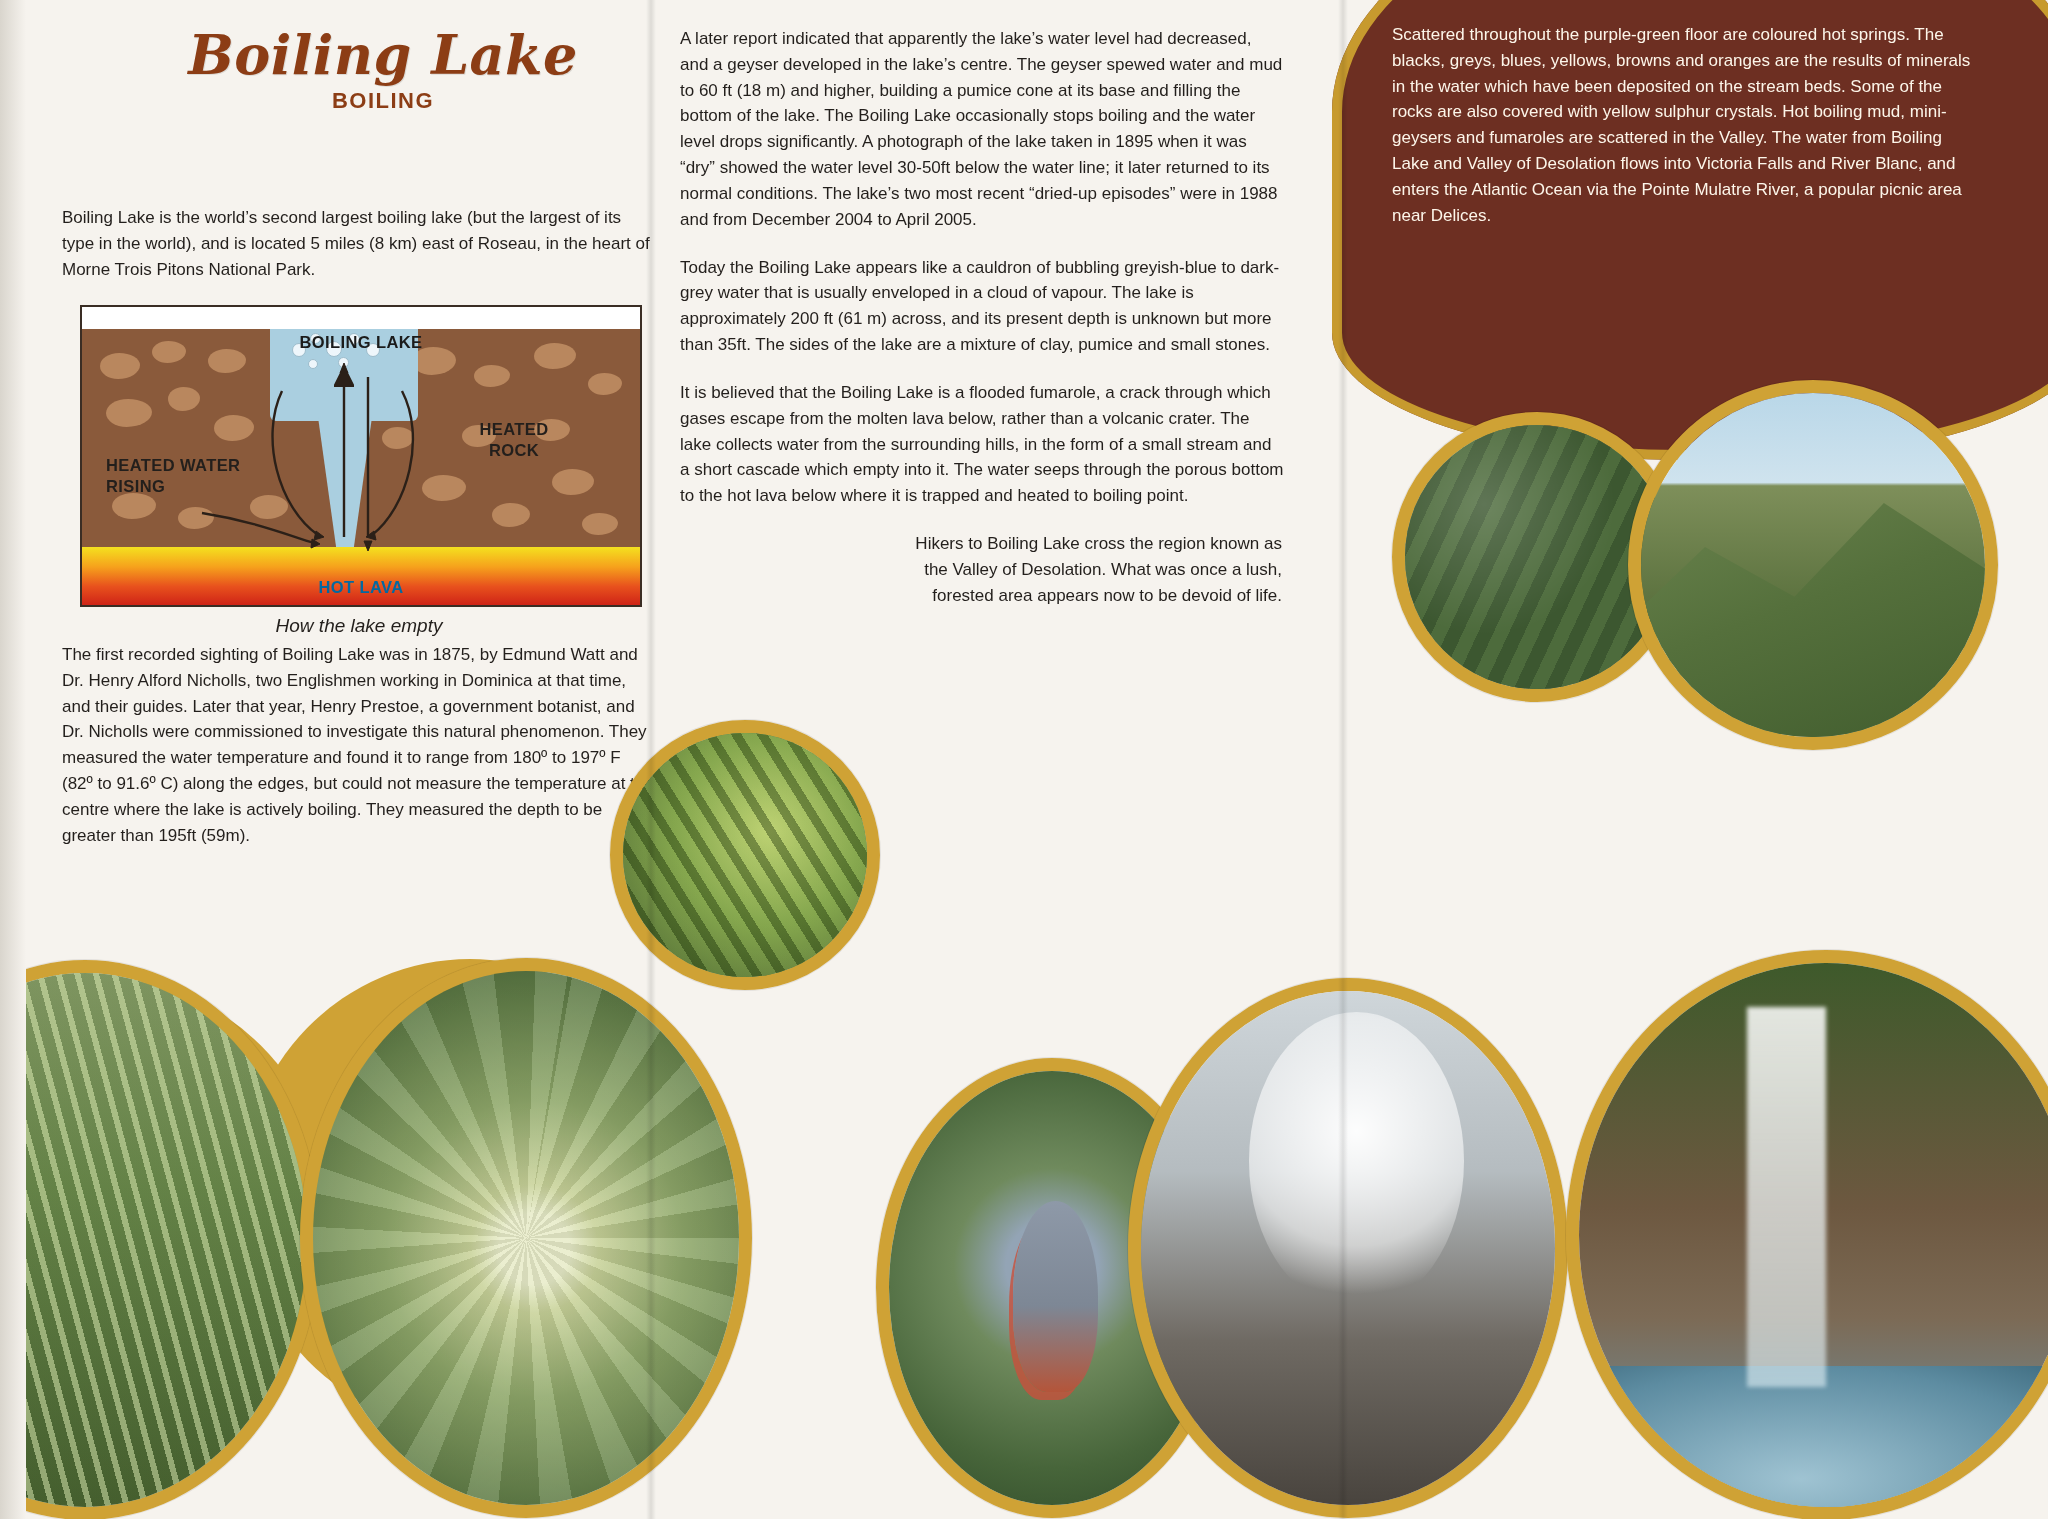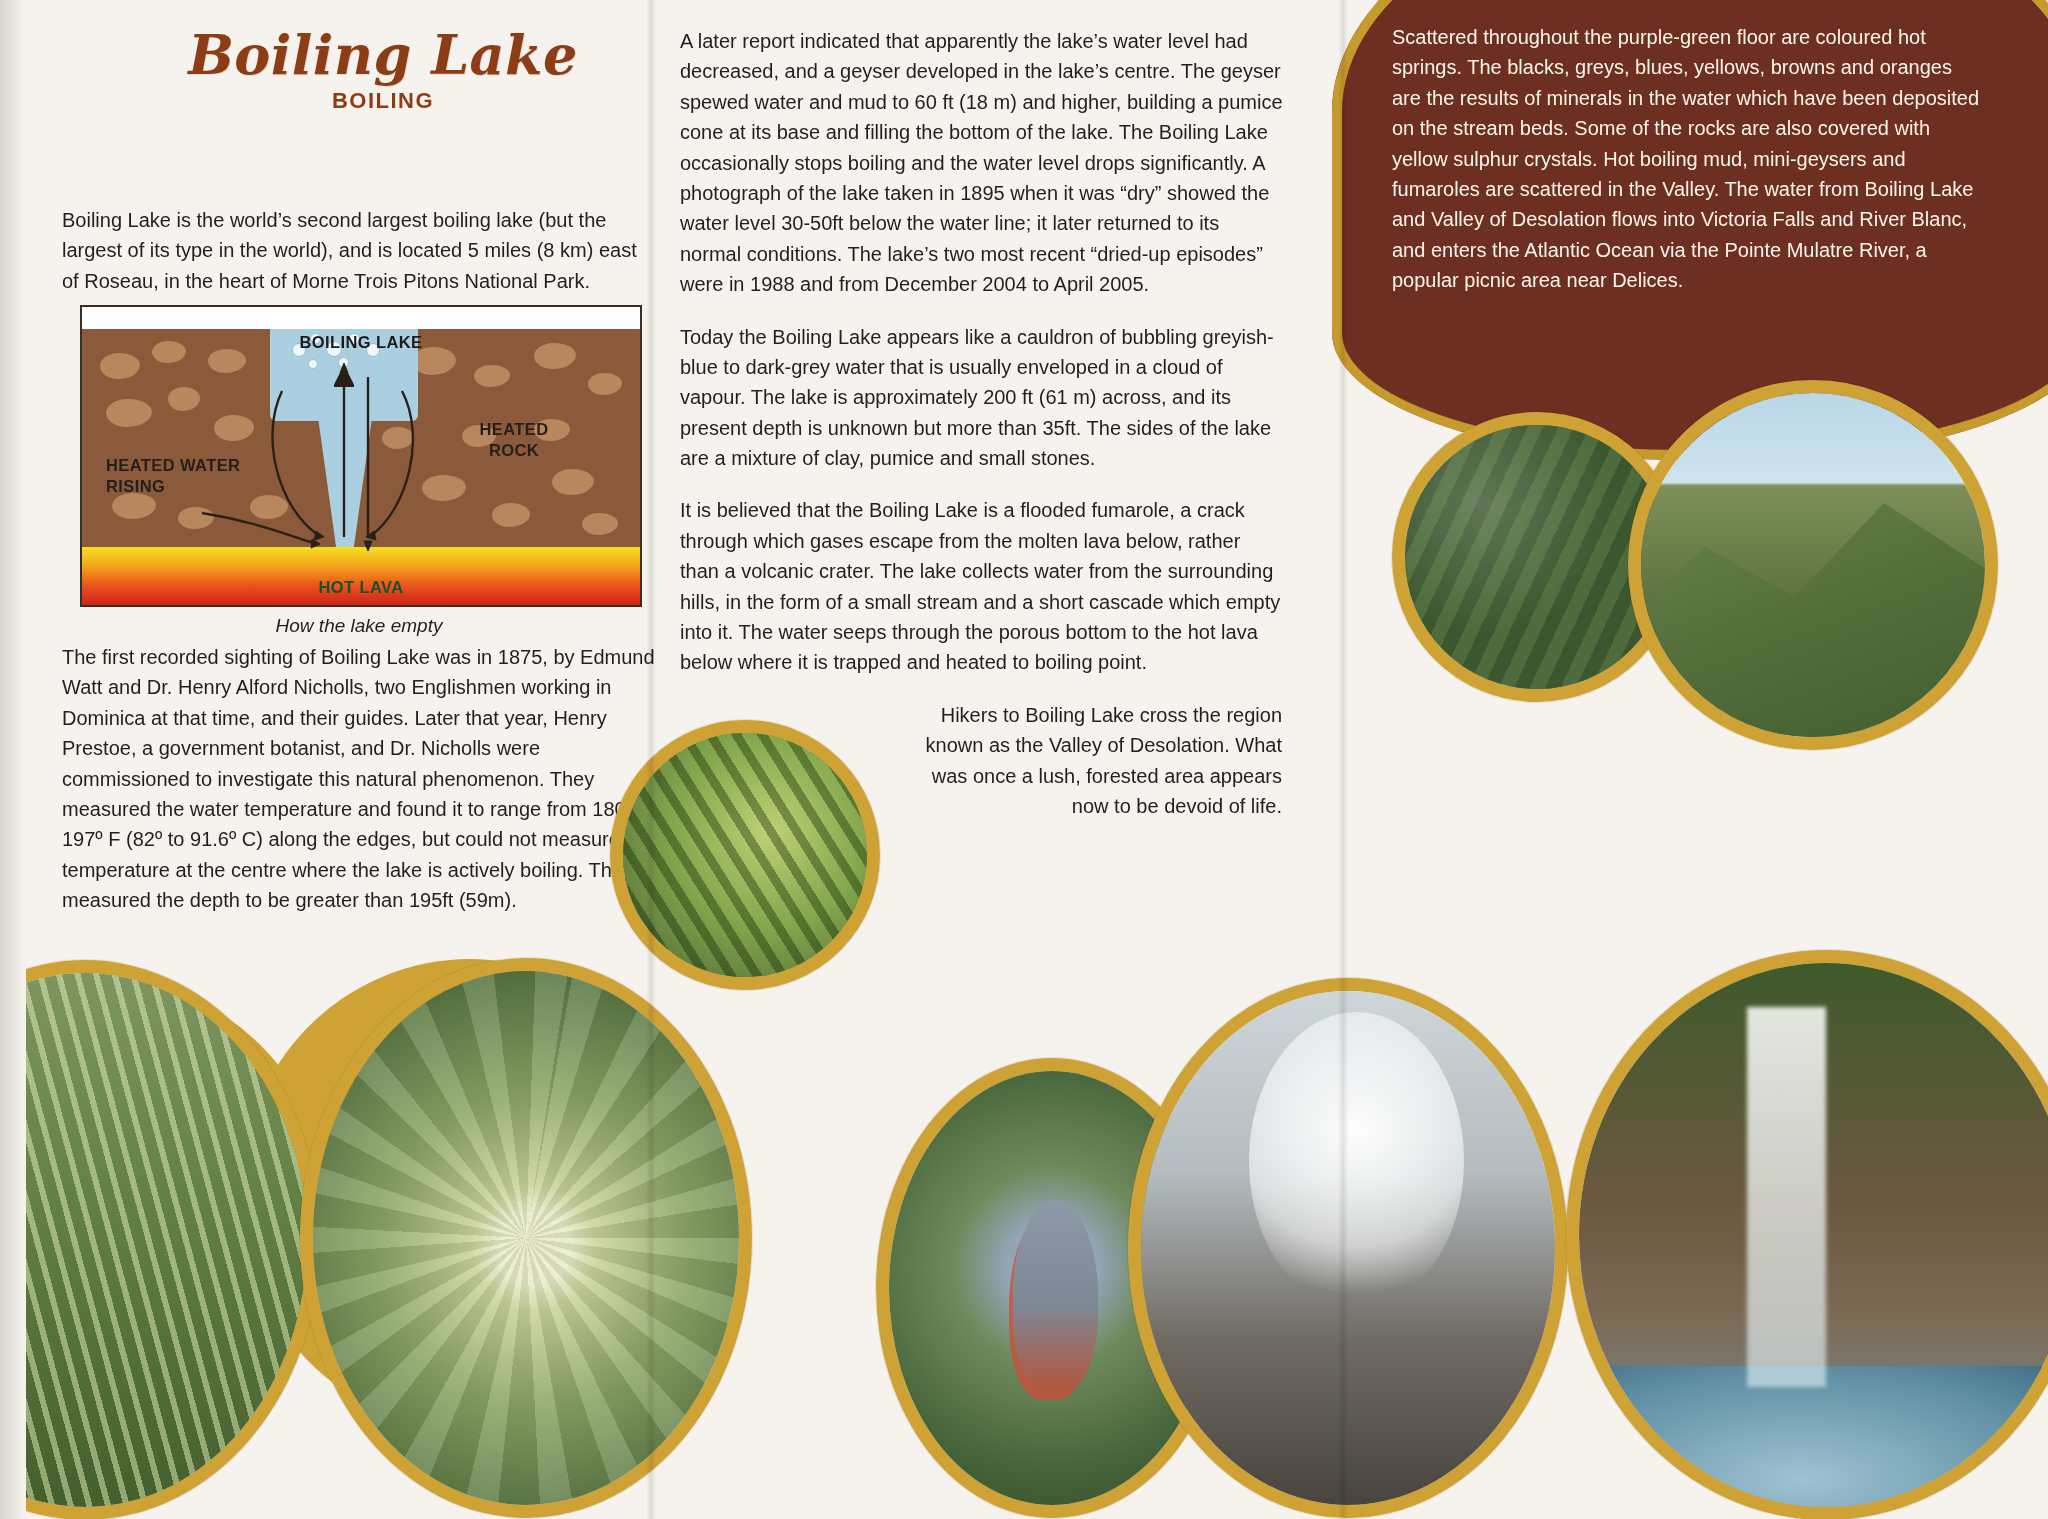--- a/index.html
+++ b/index.html
@@ -51,21 +51,21 @@
   .col {
     position: absolute;
     top: 0;
     bottom: 0;
   }
   .col1 { left: 28px;  width: 610px; }
   .col2 { left: 680px; width: 620px; }
 
   p {
     margin: 0 0 22px 0;
-    font-size: 20px;
+    font-size: 17px;
     line-height: 1.52;
     color: #231f1c;
   }
 
   
   .title-block {
     position: absolute;
     left: 120px;
     top: 28px;
     width: 470px;
@@ -155,21 +155,21 @@
     position: absolute;
     font-weight: bold;
     font-size: 16.5px;
     color: #231f1c;
     letter-spacing: 0.4px;
     text-align: center;
   }
   .d-label.boiling { top: 26px; left: 0; right: 0; color: #1b1b1b; }
   .d-label.porous { top: 112px; left: 372px; width: 120px; line-height: 1.25; }
   .d-label.heated { top: 148px; left: 24px; width: 190px; line-height: 1.25; text-align: left; }
-  .d-label.lava { bottom: 8px; left: 0; right: 0; color: #14532d; }
+  .d-label.lava { bottom: 8px; left: 0; right: 0; color: #0369a1; }
   .bubble {
     position: absolute;
     border-radius: 50%;
     background: #eef6fb;
     border: 1px solid #9dbccb;
   }
   .pebble {
     position: absolute;
     border-radius: 48% 52% 55% 45% / 50% 46% 54% 50%;
     background: #b9875e;

